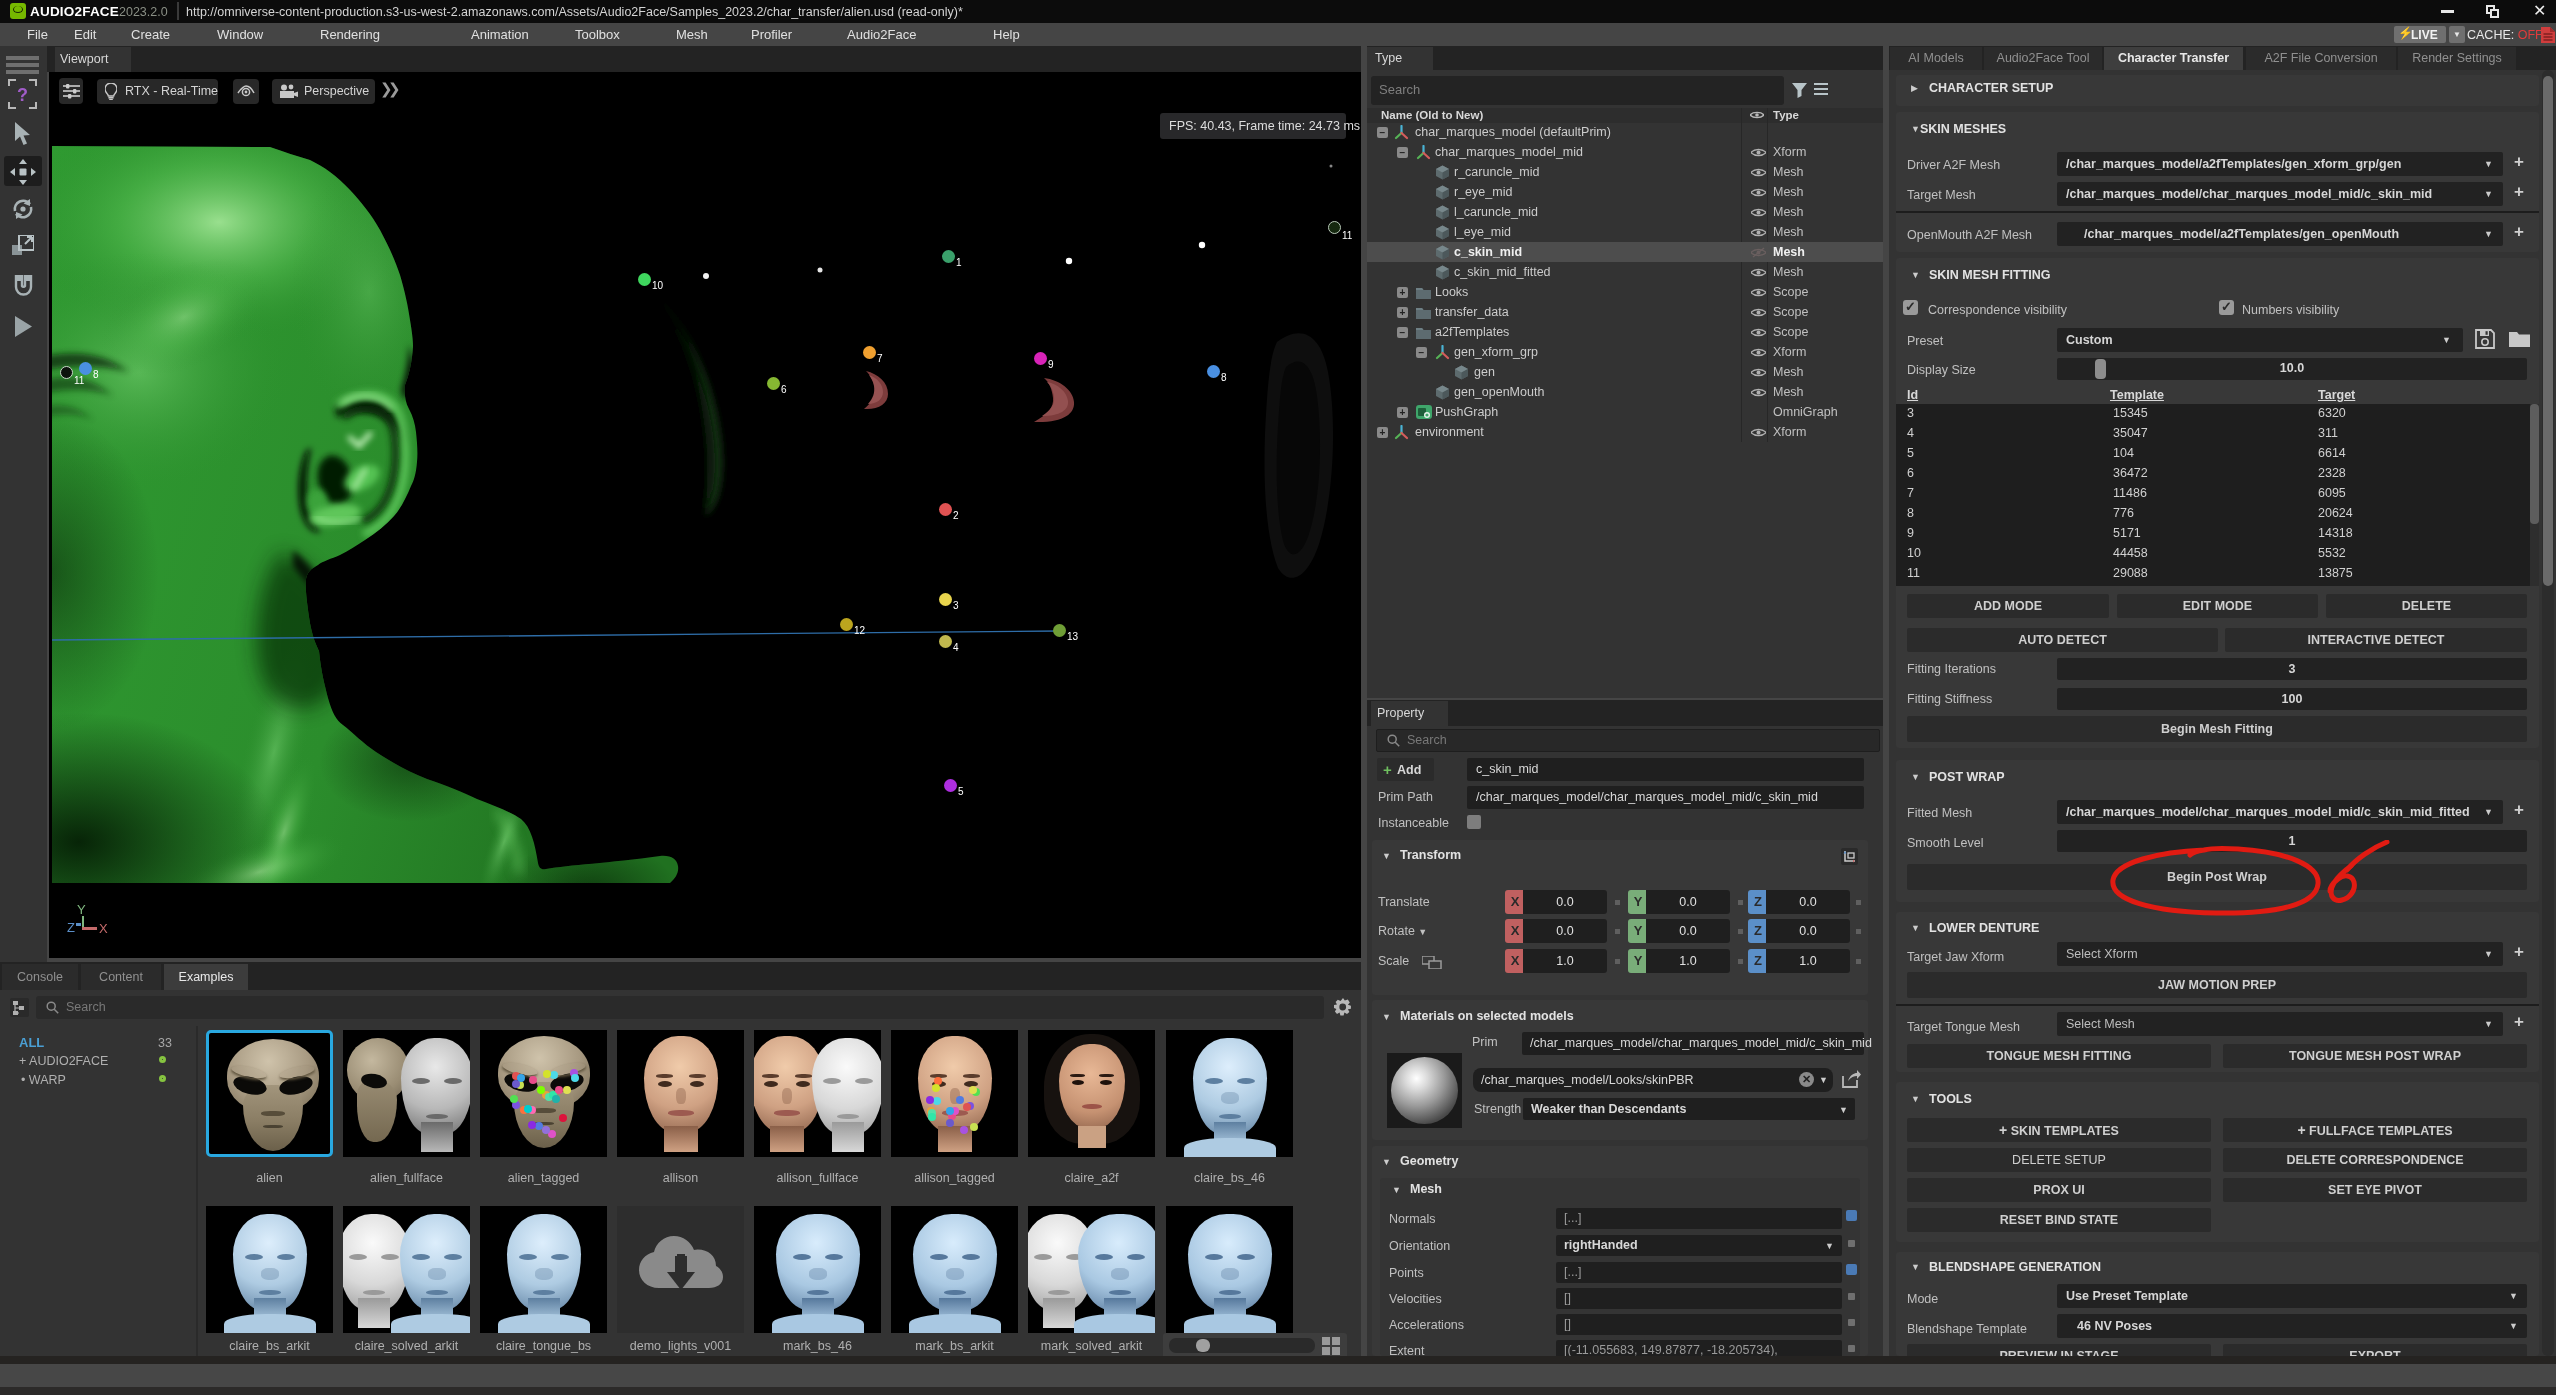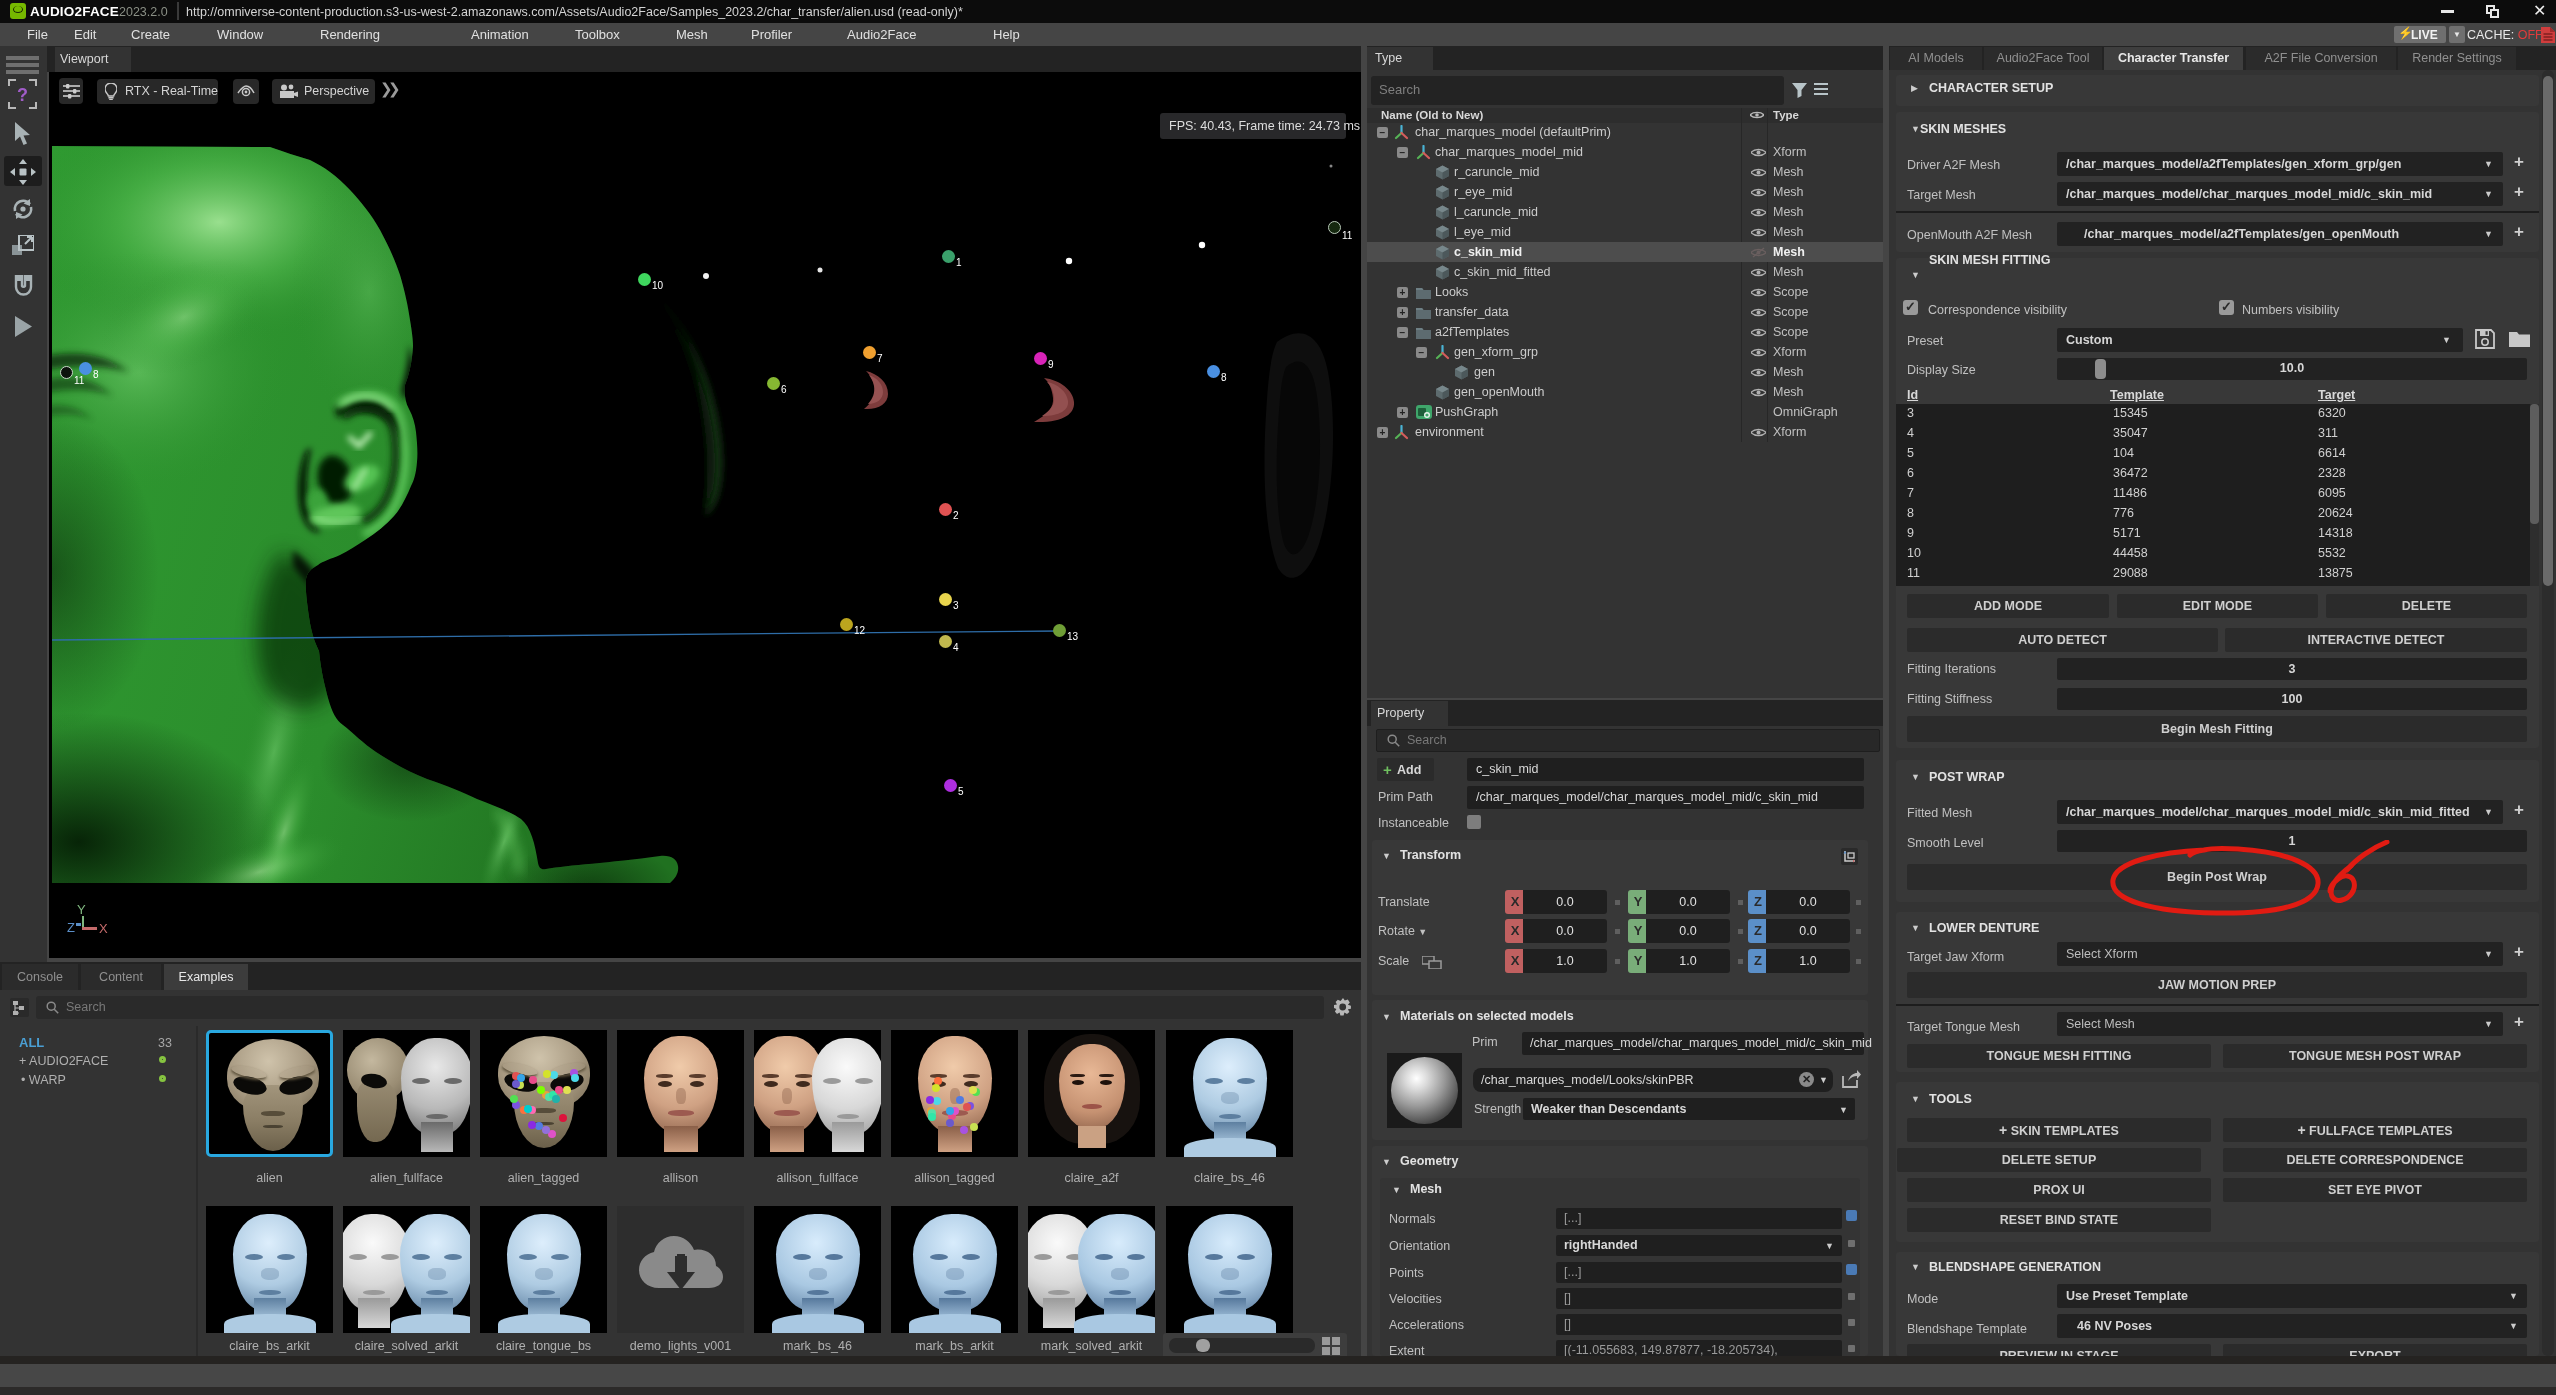--- a/index.html
+++ b/index.html
@@ -949,21 +949,21 @@
   <div class="rfield" style="left:168px;top:112px;width:446px;height:24px;line-height:24px;"><span style="margin-left:9px;font-weight:bold;">/char_marques_model/char_marques_model_mid/c_skin_mid</span></div>
   <div class="dd" style="left:595px;top:119px;">▼</div>
   <div class="plus" style="left:625px;top:112px;">+</div>
   <div class="abs" style="left:7px;top:141px;width:643px;height:2px;background:#1d1d1d;"></div>
   <div class="rlabel" style="left:18px;top:158px;">OpenMouth A2F Mesh</div>
   <div class="rfield" style="left:168px;top:152px;width:446px;height:24px;line-height:24px;"><span style="margin-left:27px;font-weight:bold;">/char_marques_model/a2fTemplates/gen_openMouth</span></div>
   <div class="dd" style="left:595px;top:159px;">▼</div>
   <div class="plus" style="left:625px;top:152px;">+</div>
   <div class="abs sect" style="left:7px;top:188px;width:643px;height:490px;border-radius:3px;"></div>
   <div class="abs tri" style="left:22px;top:200px;">▼</div>
-      <div class="abs secthead" style="left:40px;top:183px;">SKIN MESH FITTING</div>
+      <div class="abs secthead" style="left:40px;top:198px;">SKIN MESH FITTING</div>
   <div class="chk" style="left:14px;top:230px;"></div>
   <div class="rlabel" style="left:39px;top:233px;">Correspondence visibility</div>
   <div class="chk" style="left:330px;top:230px;"></div>
   <div class="rlabel" style="left:353px;top:233px;">Numbers visibility</div>
   <div class="rlabel" style="left:18px;top:264px;">Preset</div>
   <div class="rfield" style="left:168px;top:258px;width:406px;height:24px;line-height:24px;"><span style="margin-left:9px;font-weight:bold;">Custom</span></div>
   <div class="dd" style="left:553px;top:265px;">▼</div>
   <svg class="abs" style="left:586px;top:259px;" width="20" height="20" viewBox="0 0 20 20">
         <path d="M1,1 L16,1 L19,4 L19,19 L1,19 Z" fill="none" stroke="#c8c8c8" stroke-width="1.8"></path>
         <rect x="5" y="1" width="9" height="6" fill="#c8c8c8"></rect>
@@ -1043,21 +1043,21 @@
   <div class="rfield" style="left:168px;top:942px;width:446px;height:24px;line-height:24px;"><span style="margin-left:9px;color:#bdbdbd;">Select Mesh</span></div>
   <div class="dd" style="left:595px;top:949px;">▼</div>
   <div class="plus" style="left:625px;top:942px;">+</div>
   <div class="rbtn" style="left:18px;top:974px;width:304px;height:24px;line-height:24px;font-weight:bold;">TONGUE MESH FITTING</div>
   <div class="rbtn" style="left:334px;top:974px;width:304px;height:24px;line-height:24px;font-weight:bold;">TONGUE MESH POST WRAP</div>
   <div class="abs sect" style="left:7px;top:1012px;width:643px;height:160px;border-radius:3px;"></div>
   <div class="abs tri" style="left:22px;top:1024px;">▼</div>
       <div class="abs secthead" style="left:40px;top:1022px;">TOOLS</div>
   <div class="rbtn" style="left:18px;top:1048px;width:304px;height:24px;line-height:24px;font-weight:bold;"><span style="font-size:14px;">+</span> SKIN TEMPLATES</div>
   <div class="rbtn" style="left:334px;top:1048px;width:304px;height:24px;line-height:24px;font-weight:bold;"><span style="font-size:14px;">+</span> FULLFACE TEMPLATES</div>
-  <div class="rbtn" style="left:8px;top:1078px;width:304px;height:24px;line-height:24px;font-weight:bold;">DELETE SETUP</div>
+  <div class="rbtn" style="left:18px;top:1078px;width:304px;height:24px;line-height:24px;font-weight:normal;">DELETE SETUP</div>
   <div class="rbtn" style="left:334px;top:1078px;width:304px;height:24px;line-height:24px;font-weight:bold;">DELETE CORRESPONDENCE</div>
   <div class="rbtn" style="left:18px;top:1108px;width:304px;height:24px;line-height:24px;font-weight:bold;">PROX UI</div>
   <div class="rbtn" style="left:334px;top:1108px;width:304px;height:24px;line-height:24px;font-weight:bold;">SET EYE PIVOT</div>
   <div class="rbtn" style="left:18px;top:1138px;width:304px;height:24px;line-height:24px;font-weight:bold;">RESET BIND STATE</div>
   <div class="abs sect" style="left:7px;top:1182px;width:643px;height:104px;border-radius:3px;"></div>
   <div class="abs tri" style="left:22px;top:1192px;">▼</div>
       <div class="abs secthead" style="left:40px;top:1190px;">BLENDSHAPE GENERATION</div>
   <div class="rlabel" style="left:18px;top:1222px;">Mode</div>
   <div class="rfield" style="left:168px;top:1214px;width:470px;height:24px;line-height:24px;"><span style="margin-left:9px;font-weight:bold;">Use Preset Template</span></div>
   <div class="dd" style="left:620px;top:1221px;">▼</div>

